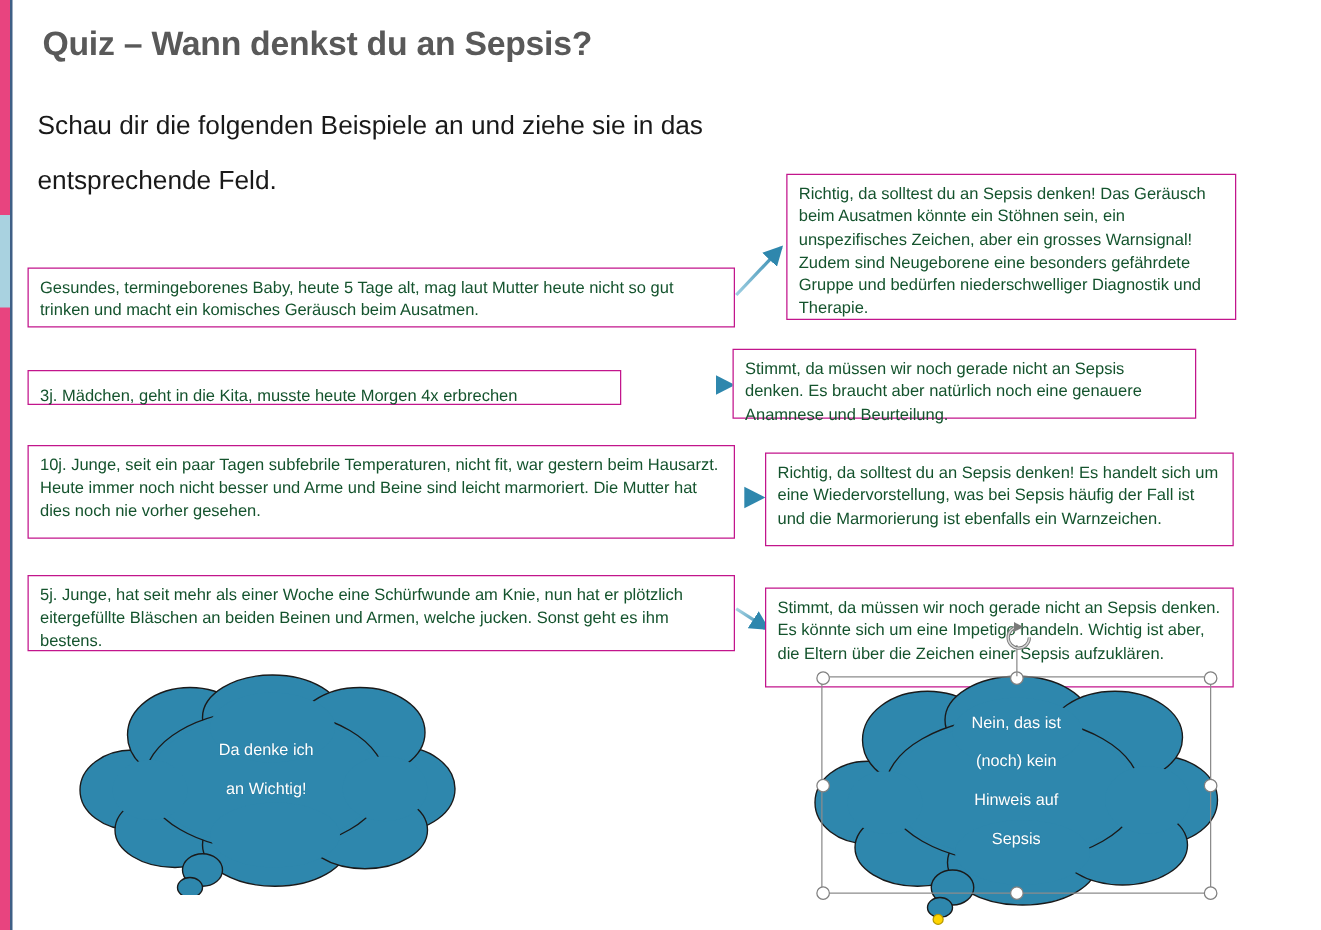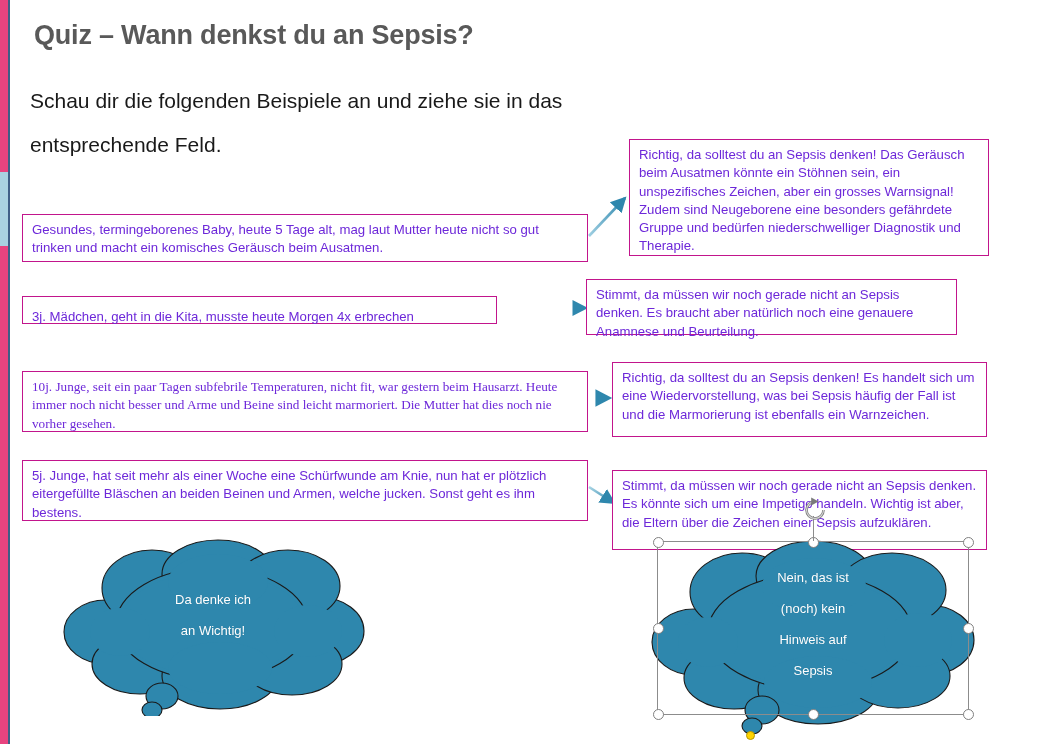--- a/index.html
+++ b/index.html
@@ -37,21 +37,21 @@
   #slide-subtitle {
     position: absolute; left: 30px; top: 79px; width: 660px;
     font-size: 21px; color: #191919; line-height: 44px;
   }
 
   
   .pbox {
     position: absolute;
     border: 1.6px solid #c2158c;
     background: #ffffff;
-    color: #6d28d9;
+    color: #14532d;
     font-size: 13.2px;
     line-height: 18.3px;
     padding: 6px 9px 5px 9px;
   }
   .pbox.tight { padding-top: 11px; }
 
   
   #arrow-layer {
     position: absolute; left: 0; top: 0; width: 1057px; height: 744px;
     pointer-events: none;
@@ -127,21 +127,21 @@
 </svg>
 
 <div class="pbox" id="case-1" style="left:22px; top:214px; width:566px; height:48px;">
   <span>Gesundes, termingeborenes Baby, heute 5 Tage alt, mag laut Mutter heute nicht so gut trinken und macht ein komisches Geräusch beim Ausatmen.</span>
 </div>
 
 <div class="pbox tight" id="case-2" style="left:22px; top:296px; width:475px; height:28px;">
   <span>3j. Mädchen, geht in die Kita, musste heute Morgen 4x erbrechen</span>
 </div>
 
-<div class="pbox" id="case-3" style="left:22px; top:371px; width:566px; height:61px;font-family:Liberation Serif, serif;">
+<div class="pbox" id="case-3" style="left:22px; top:356px; width:566px; height:75px;">
   <span>10j. Junge, seit ein paar Tagen subfebrile Temperaturen, nicht fit, war gestern beim Hausarzt. Heute immer noch nicht besser und Arme und Beine sind leicht marmoriert. Die Mutter hat dies noch nie vorher gesehen.</span>
 </div>
 
 <div class="pbox" id="case-4" style="left:22px; top:460px; width:566px; height:61px;">
   <span>5j. Junge, hat seit mehr als einer Woche eine Schürfwunde am Knie, nun hat er plötzlich eitergefüllte Bläschen an beiden Beinen und Armen, welche jucken. Sonst geht es ihm bestens.</span>
 </div>
 
 <div class="pbox" id="answer-1" style="left:629px; top:139px; width:360px; height:117px;">
   <span>Richtig, da solltest du an Sepsis denken! Das Geräusch beim Ausatmen könnte ein Stöhnen sein, ein unspezifisches Zeichen, aber ein grosses Warnsignal!  Zudem sind Neugeborene eine besonders gefährdete Gruppe und bedürfen niederschwelliger Diagnostik und Therapie.</span>
 </div>

